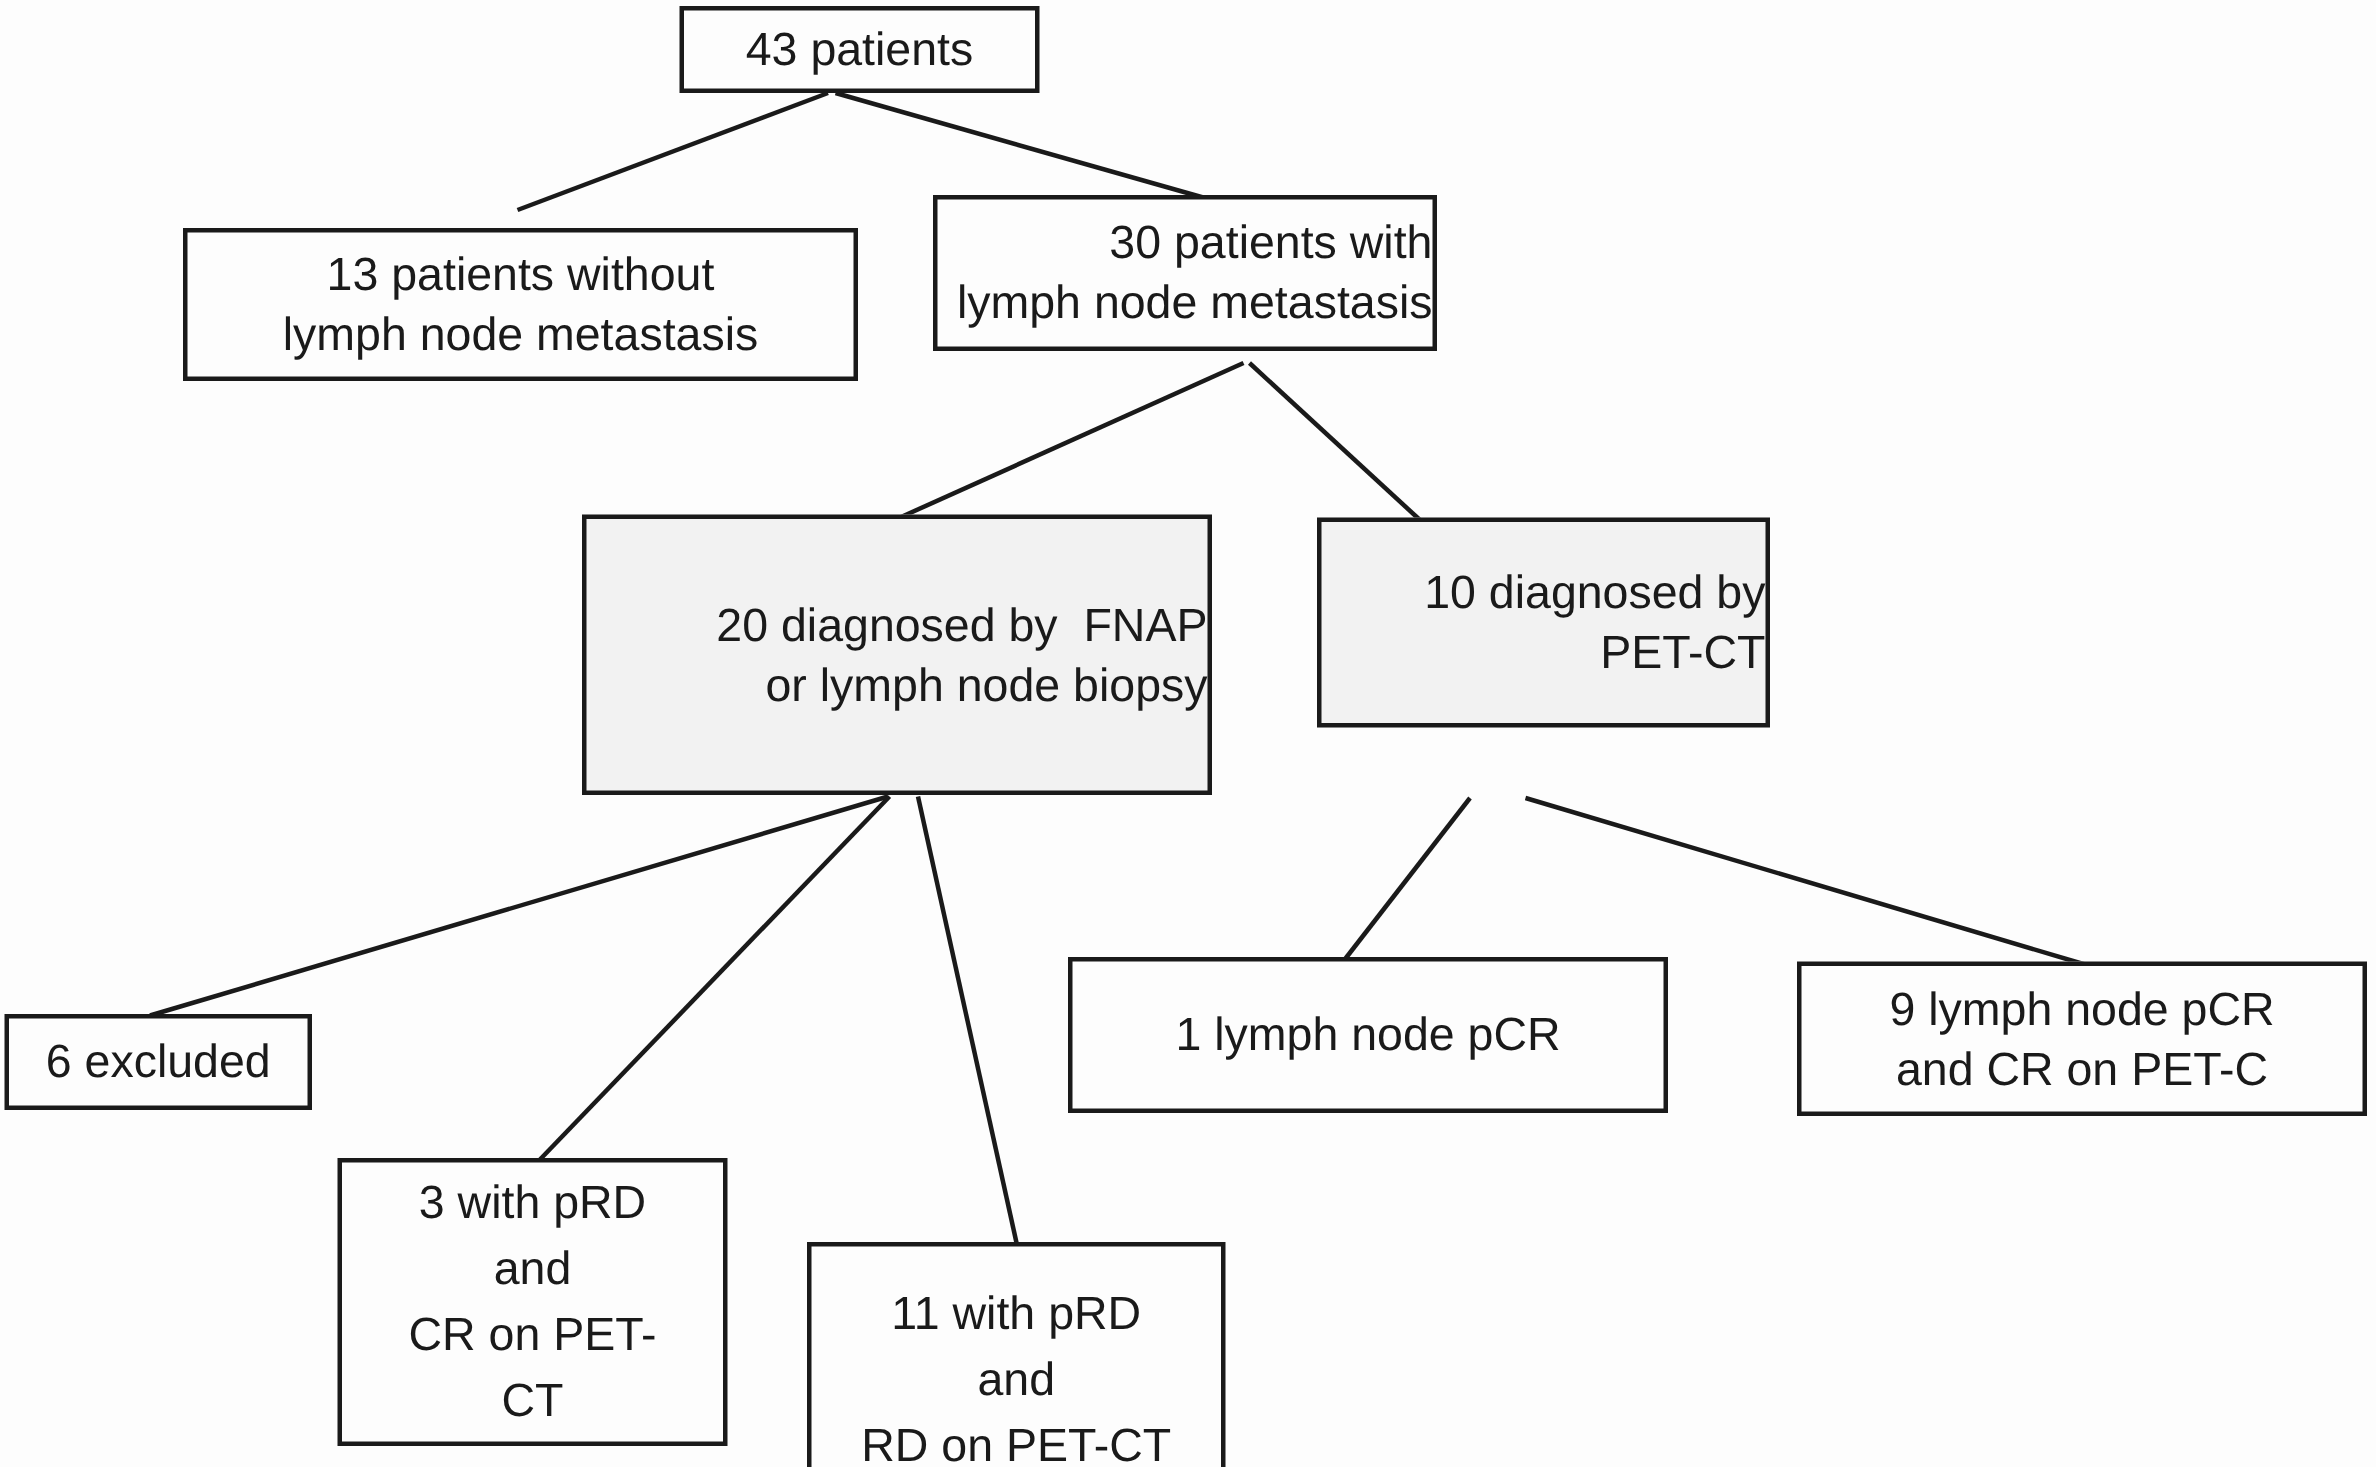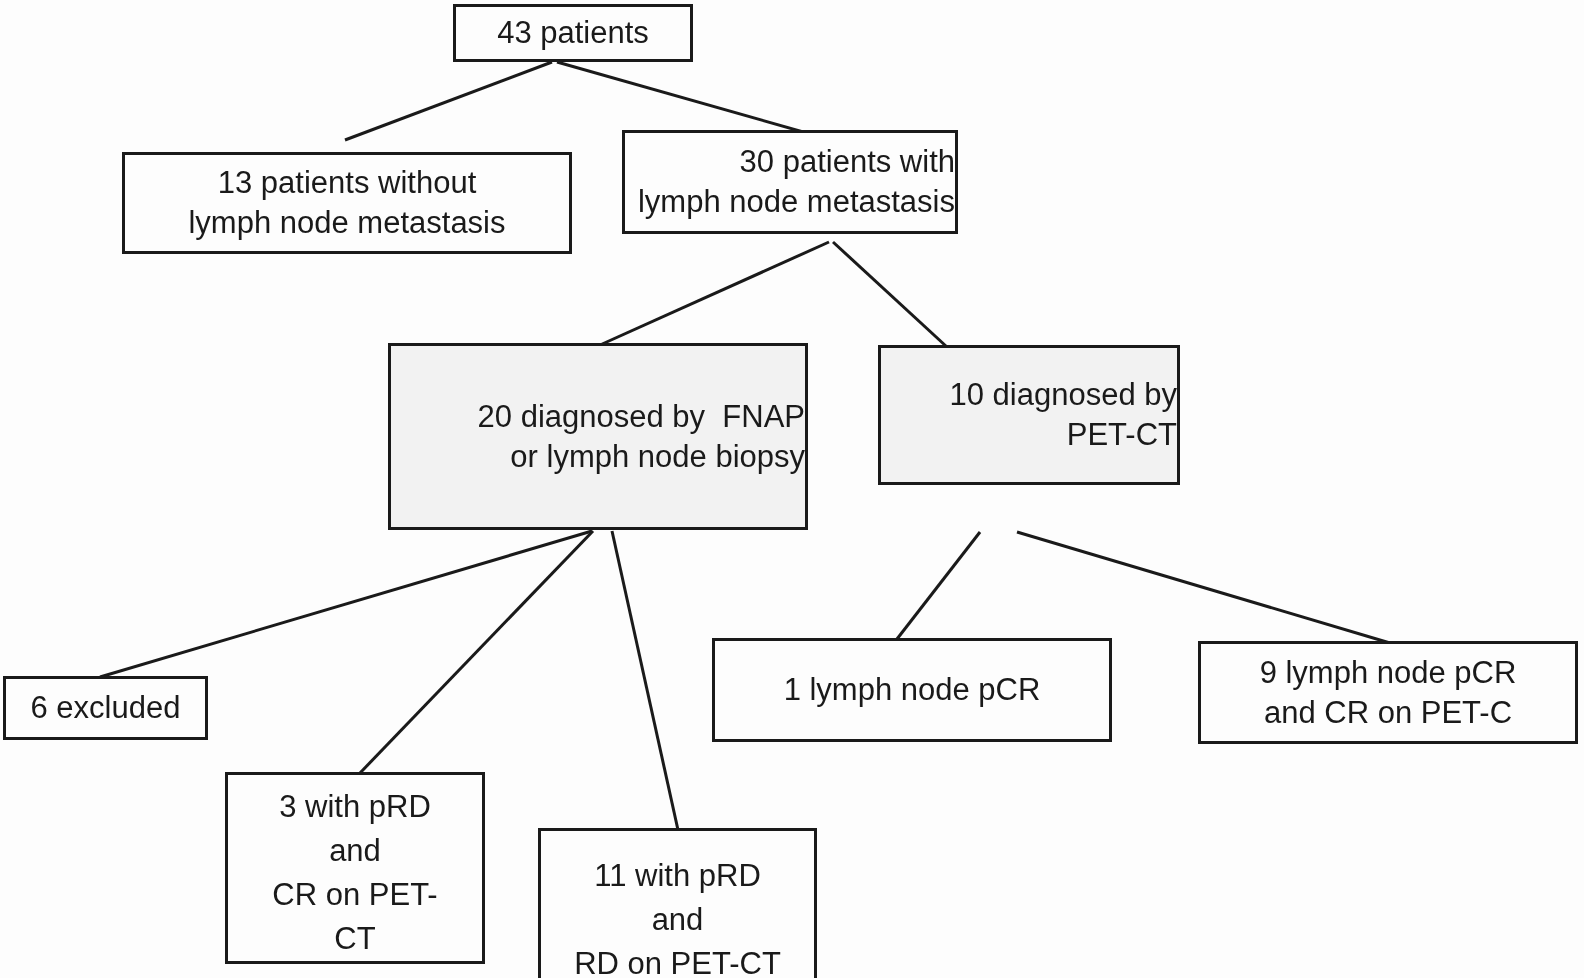--- a/index.html
+++ b/index.html
@@ -41,21 +41,21 @@
   .node.shaded { background: var(--box-fill-shaded, #f2f2f2); align-items: flex-end; }
   .node .line { white-space: pre-wrap; }
 
   
   #n-total    { left: 453px;  top: 4px;   width: 240px; height: 58px; }
   #n-without  { left: 122px;  top: 152px; width: 450px; height: 102px; }
   #n-with     { left: 622px;  top: 130px; width: 336px; height: 104px; align-items: flex-end; }
   #n-fnap     { left: 388px;  top: 343px; width: 420px; height: 187px; }
   #n-petct    { left: 878px;  top: 345px; width: 302px; height: 140px; }
   #n-excluded { left: 3px;    top: 676px; width: 205px; height: 64px; }
-  #n-prd-cr   { left: 225px;  top: 772px; width: 260px; height: 192px; line-height: 44px; justify-content: flex-end; }
+  #n-prd-cr   { left: 225px;  top: 772px; width: 260px; height: 192px; line-height: 44px; }
   #n-prd-rd   { left: 538px;  top: 828px; width: 279px; height: 183px; line-height: 44px; }
   #n-pcr-rd   { left: 712px;  top: 638px; width: 400px; height: 104px; }
   #n-pcr-cr   { left: 1198px; top: 641px; width: 380px; height: 103px; }
 </style>
 </head>
 <body style="--background: #fdfdfd; --box-fill: #fdfdfd; --box-fill-shaded: #f2f2f2; --box-border: #1a1a1a; --line: #1a1a1a; --text: #1a1a1a;">
 
 <div class="canvas">
 
   <svg class="edges" viewBox="0 0 1584 978">

